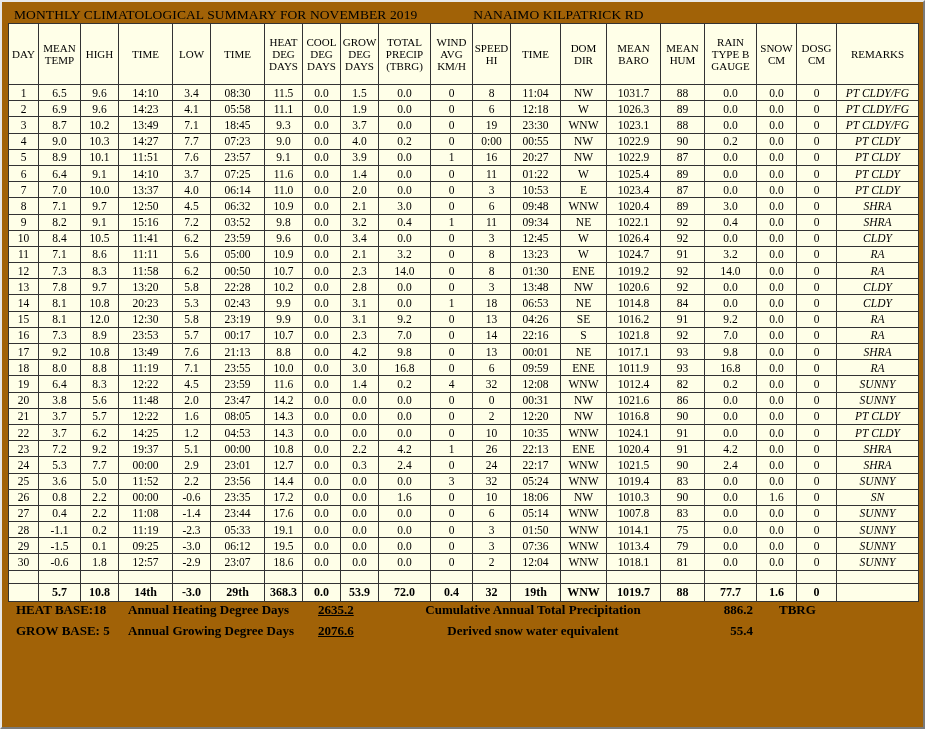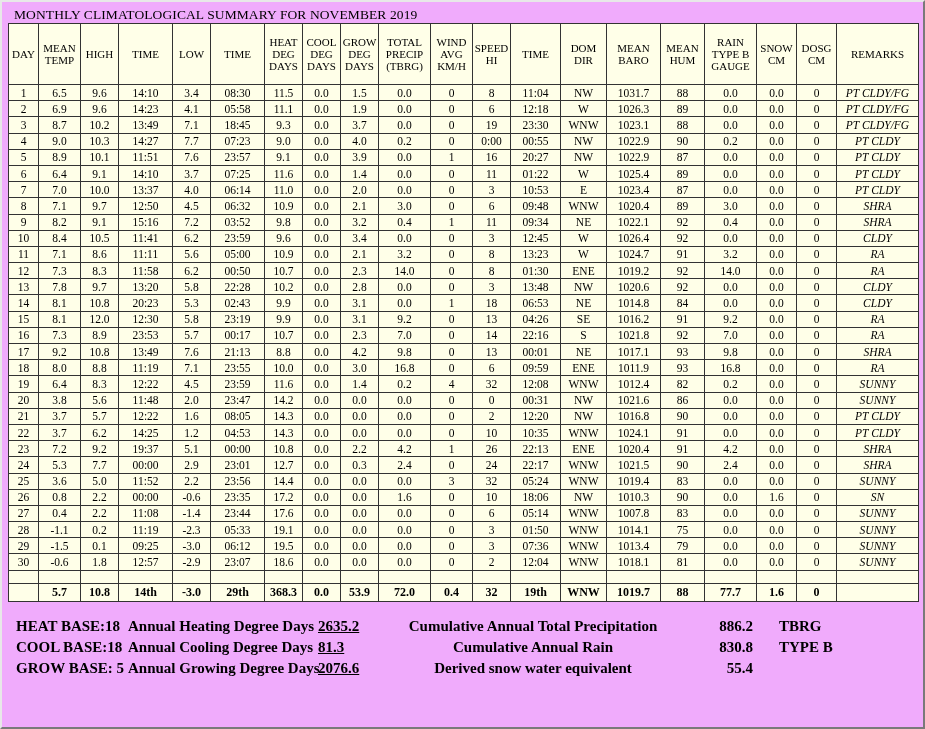--- a/index.html
+++ b/index.html
@@ -13,21 +13,21 @@
     font-family: "Liberation Serif", serif;
     font-size: 12px;
     color: #000;
     overflow: hidden;
   }
   #page {
     position: relative;
     width: 925px;
     height: 729px;
     box-sizing: border-box;
-    background: #f0abfc;
+    background: #a16207;
     border-top: 2px solid #e8e8e8;
     border-left: 2px solid #e8e8e8;
     border-right: 2px solid #7a7a7a;
     border-bottom: 2px solid #7a7a7a;
     padding: 4px 6px 0 6px;
   }
   .title-row {
     display: flex;
     align-items: baseline;
     font-size: 13.5px;
@@ -98,24 +98,24 @@
   col.c-time3   { width: 50px; }
   col.c-domdir  { width: 46px; }
   col.c-baro    { width: 54px; }
   col.c-hum     { width: 44px; }
   col.c-rain    { width: 52px; }
   col.c-snow    { width: 40px; }
   col.c-dosg    { width: 40px; }
   col.c-remarks { width: 82px; }
 
   .footer {
-    margin-top: 16px;
+    margin-top: 0;
     padding-left: 8px;
     font-family: "Liberation Serif", serif;
-    font-size: 15px;
+    font-size: 13px;
     font-weight: bold;
   }
   .footer-line {
     display: flex;
     align-items: baseline;
     height: 21px;
     white-space: pre;
   }
   .f-label  { width: 112px; }
   .f-desc   { width: 190px; }
@@ -124,20 +124,21 @@
   .f-val2   { width: 95px; text-align: right; }
   .f-type   { padding-left: 26px; }
 </style>
 </head>
 <body>
 
 <div id="page">
 
   <div class="title-row">
     <span class="title-main">MONTHLY CLIMATOLOGICAL SUMMARY FOR NOVEMBER 2019</span>
+    <span class="title-station">NANAIMO KILPATRICK RD</span>
   </div>
 
   <table class="summary">
     <colgroup>
       <col class="c-day">
         <col class="c-mean">
         <col class="c-high">
         <col class="c-time1">
         <col class="c-low">
       <col class="c-time2">
@@ -950,28 +951,20 @@
   <div class="footer">
     <div class="footer-line">
       <span class="f-label">HEAT BASE:18</span>
       <span class="f-desc">Annual Heating Degree Days</span>
       <span class="f-val">2635.2</span>
       <span class="f-desc2">Cumulative Annual Total Precipitation</span>
       <span class="f-val2">886.2</span>
       <span class="f-type">TBRG</span>
     </div>
     <div class="footer-line">
-      <span class="f-label">COOL BASE:18</span>
-      <span class="f-desc">Annual Cooling Degree Days</span>
-      <span class="f-val">81.3</span>
-      <span class="f-desc2">Cumulative Annual Rain</span>
-      <span class="f-val2">830.8</span>
-      <span class="f-type">TYPE B</span>
-    </div>
-    <div class="footer-line">
       <span class="f-label">GROW BASE: 5</span>
       <span class="f-desc">Annual Growing Degree Days</span>
       <span class="f-val">2076.6</span>
       <span class="f-desc2">Derived snow water equivalent</span>
       <span class="f-val2">55.4</span>
       <span class="f-type">&nbsp;</span>
     </div>
   </div>
 
 </div>

